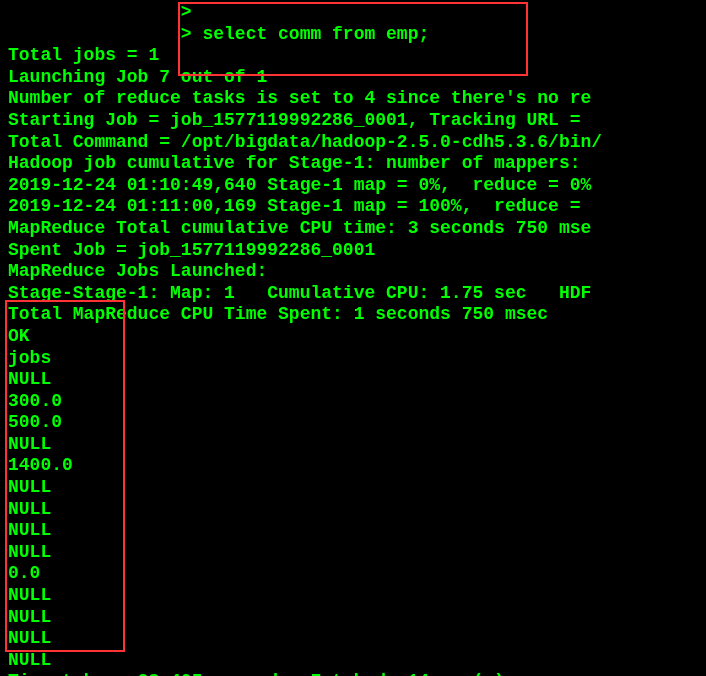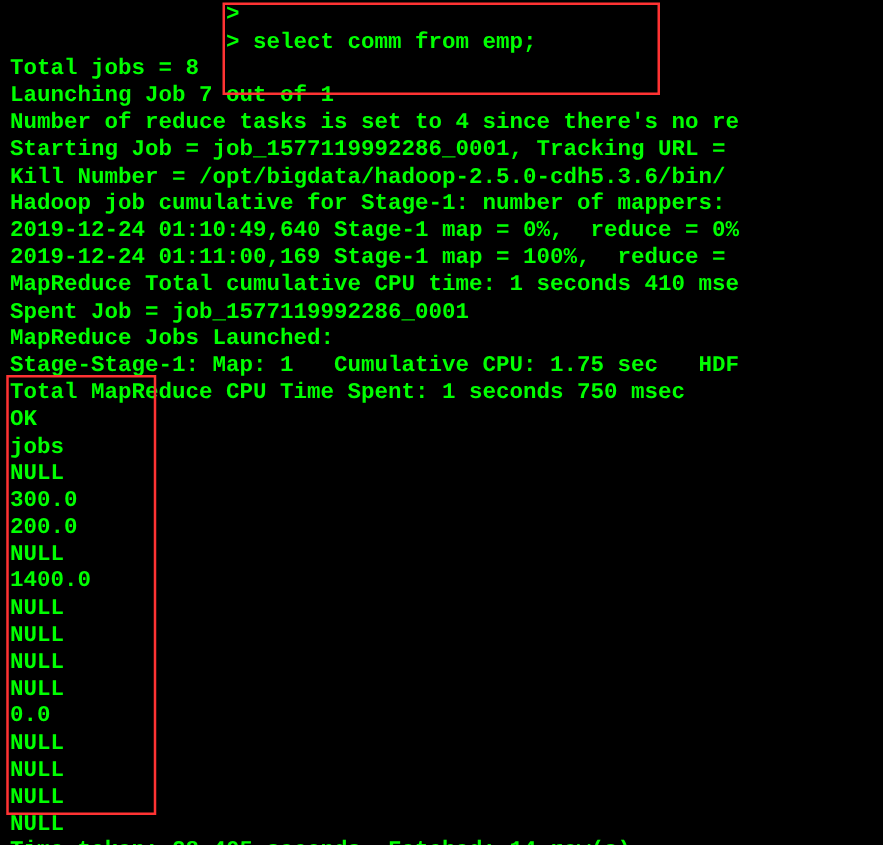--- a/index.html
+++ b/index.html
@@ -40,38 +40,38 @@
       width: 120px;
       height: 352px;
       pointer-events: none;
     }
   </style>
 </head>
 <body>
 
 <div class="terminal-line">                &gt;</div>
 <div class="terminal-line">                &gt; select comm from emp;</div>
-<div class="terminal-line">Total jobs = 8</div>
+<div class="terminal-line">Total jobs = 1</div>
 <div class="terminal-line">Launching Job 7 out of 1</div>
 <div class="terminal-line">Number of reduce tasks is set to 4 since there's no re</div>
 <div class="terminal-line">Starting Job = job_1577119992286_0001, Tracking URL = </div>
-<div class="terminal-line">Kill Number = /opt/bigdata/hadoop-2.5.0-cdh5.3.6/bin/</div>
+<div class="terminal-line">Total Command = /opt/bigdata/hadoop-2.5.0-cdh5.3.6/bin/</div>
 <div class="terminal-line">Hadoop job cumulative for Stage-1: number of mappers:</div>
 <div class="terminal-line">2019-12-24 01:10:49,640 Stage-1 map = 0%,  reduce = 0%</div>
 <div class="terminal-line">2019-12-24 01:11:00,169 Stage-1 map = 100%,  reduce = </div>
-<div class="terminal-line">MapReduce Total cumulative CPU time: 1 seconds 410 mse</div>
+<div class="terminal-line">MapReduce Total cumulative CPU time: 3 seconds 750 mse</div>
 <div class="terminal-line">Spent Job = job_1577119992286_0001</div>
 <div class="terminal-line">MapReduce Jobs Launched:</div>
 <div class="terminal-line">Stage-Stage-1: Map: 1   Cumulative CPU: 1.75 sec   HDF</div>
 <div class="terminal-line">Total MapReduce CPU Time Spent: 1 seconds 750 msec</div>
 <div class="terminal-line">OK</div>
 <div class="terminal-line">jobs</div>
 <div class="terminal-line">NULL</div>
 <div class="terminal-line">300.0</div>
-<div class="terminal-line">200.0</div>
+<div class="terminal-line">500.0</div>
 <div class="terminal-line">NULL</div>
 <div class="terminal-line">1400.0</div>
 <div class="terminal-line">NULL</div>
 <div class="terminal-line">NULL</div>
 <div class="terminal-line">NULL</div>
 <div class="terminal-line">NULL</div>
 <div class="terminal-line">0.0</div>
 <div class="terminal-line">NULL</div>
 <div class="terminal-line">NULL</div>
 <div class="terminal-line">NULL</div>

